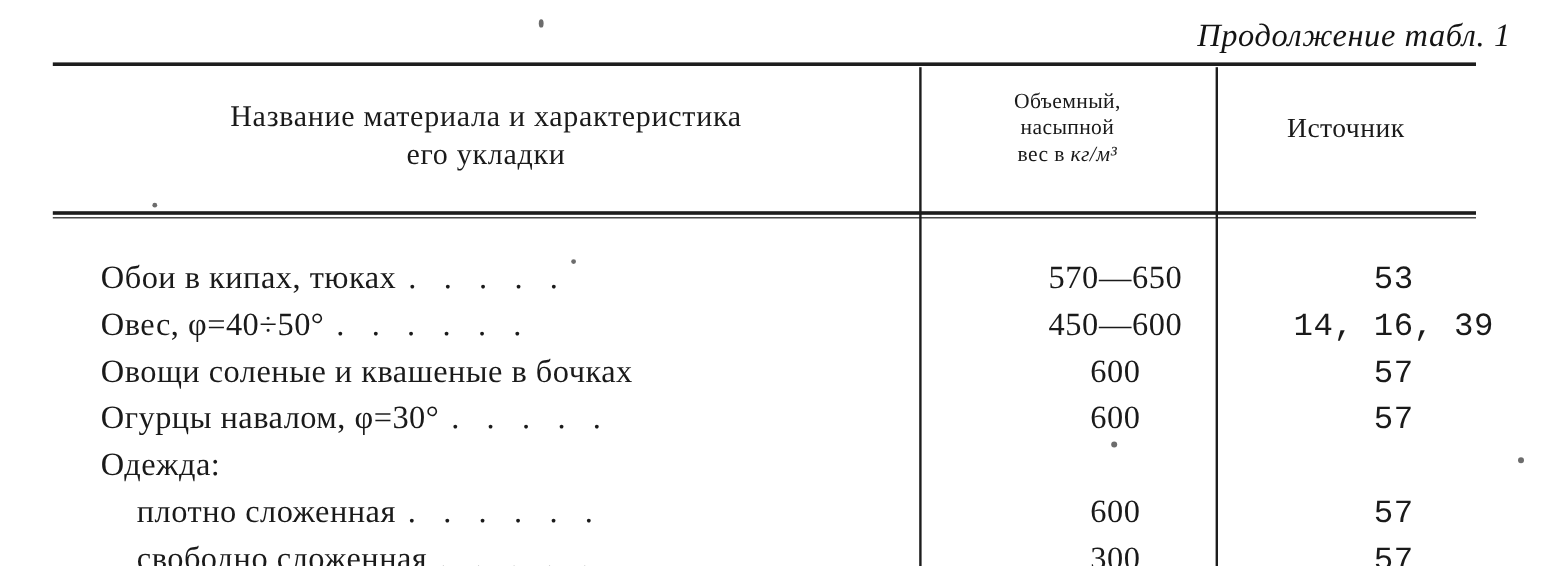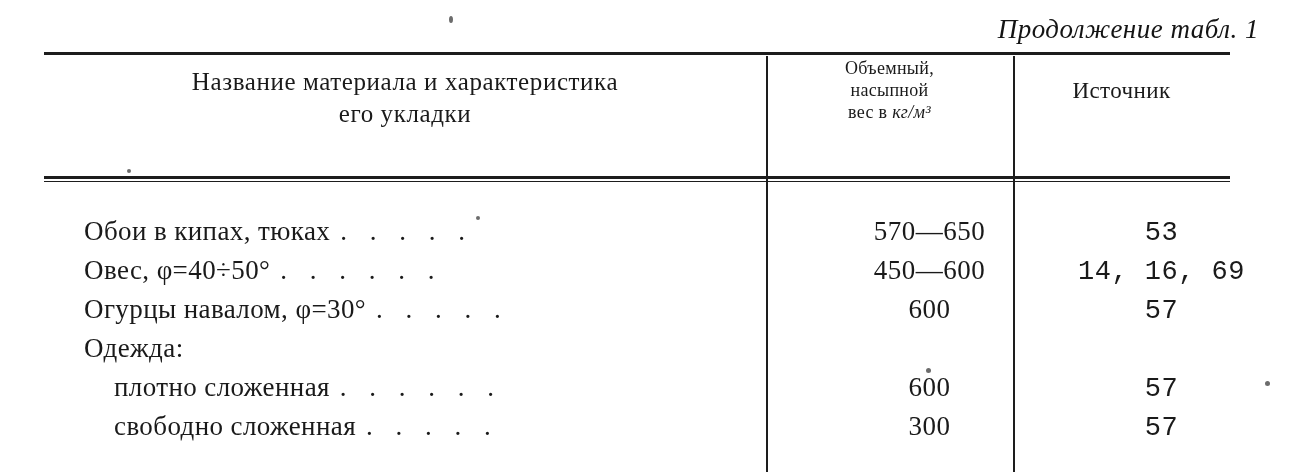--- a/index.html
+++ b/index.html
@@ -39,21 +39,21 @@
   .speck {
     position: absolute;
     background: #3b3b3b;
     border-radius: 50%;
     opacity: 0.75;
   }
 
   .table-wrap {
     position: absolute;
     left: 44px;
-    top: 52px;
+    top: 68px;
     width: 1186px;
   }
 
   table.tbl {
     border-collapse: collapse;
     width: 1186px;
     table-layout: fixed;
   }
 
   
@@ -222,21 +222,26 @@
     <table class="body-tbl">
       <tbody>
           <tr class="row-tall">
         <td class="c-name"><span class="label">Обои в кипах, тюках</span><span class="leaders">. . . . .</span></td>
         <td class="c-val">570—650</td>
         <td class="c-src">53</td>
       </tr>
       <tr class="row-tall">
         <td class="c-name"><span class="label">Овес, φ=40÷50°</span><span class="leaders">. . . . . .</span></td>
         <td class="c-val">450—600</td>
-        <td class="c-src">14, 16, 69</td>
+        <td class="c-src">14, 16, 39</td>
+      </tr>
+      <tr class="row-tall">
+        <td class="c-name"><span class="label">Овощи соленые и квашеные в бочках</span><span class="leaders"></span></td>
+        <td class="c-val">600</td>
+        <td class="c-src">57</td>
       </tr>
       <tr class="row-tall">
         <td class="c-name"><span class="label">Огурцы навалом, φ=30°</span><span class="leaders">. . . . .</span></td>
         <td class="c-val">600</td>
         <td class="c-src">57</td>
       </tr>
       <tr class="row-tall sub-head">
         <td class="c-name"><span class="label">Одежда:</span><span class="leaders"></span></td>
         <td class="c-val"></td>
         <td class="c-src"></td>

